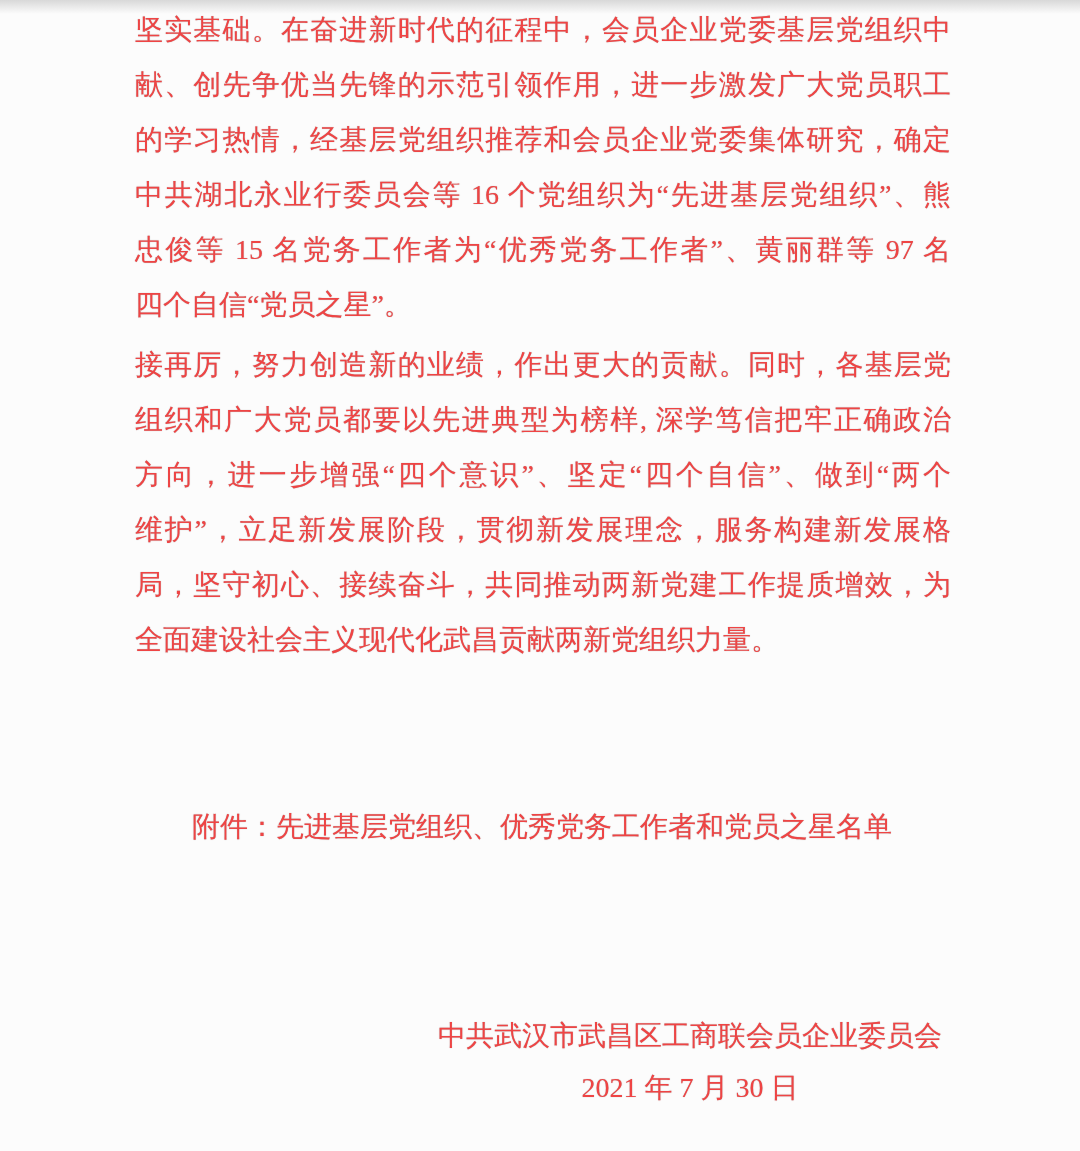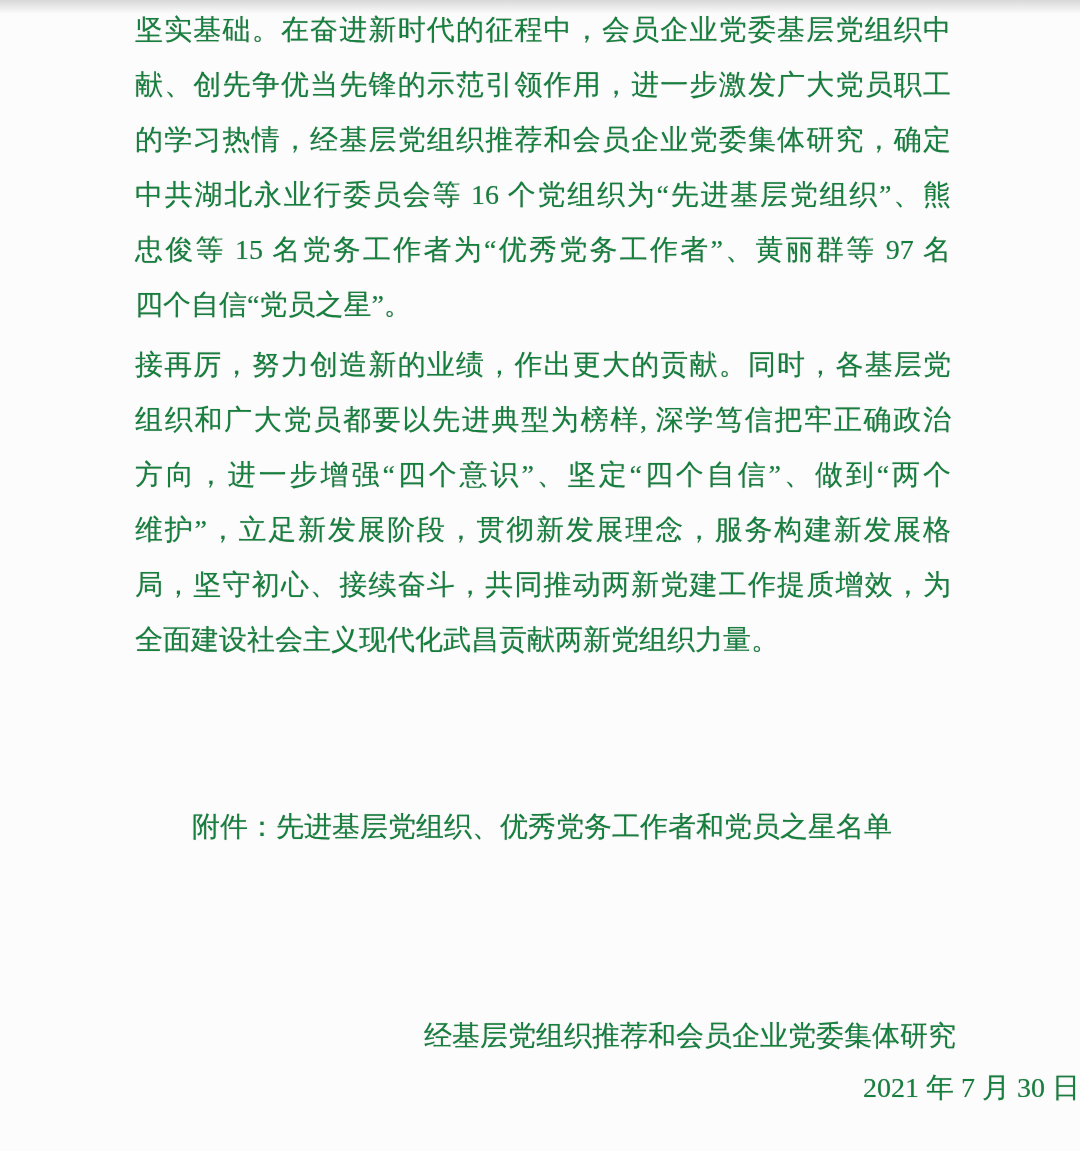--- a/index.html
+++ b/index.html
@@ -7,21 +7,21 @@
     padding: 0;
     background: #ffffff;
   }
   .page {
     position: relative;
     width: 1080px;
     height: 1151px;
     background: #fcfcfc;
     overflow: hidden;
     font-family: "Liberation Serif", "DejaVu Serif", serif;
-    color: #15803d;
+    color: #ef4444;
     text-decoration: underline;
   }
   .body-text {
     position: absolute;
     left: 135px;
     top: 2px;
     width: 816px;
     font-size: 28px;
     line-height: 55px;
   }
@@ -55,21 +55,20 @@
     left: 300px;
     top: 1008px;
     width: 780px;
     text-align: center;
     font-size: 28px;
     line-height: 55px;
     text-shadow: 0 0 1px rgba(70,70,70,0.45);
   }
   .sig-date {
     margin-top: -3px;
-    text-align: right;
   }
   .top-vignette {
     position: absolute;
     left: 0;
     top: 0;
     width: 100%;
     height: 14px;
     background: linear-gradient(to bottom, rgba(150,150,150,0.35), rgba(150,150,150,0));
     pointer-events: none;
   }
@@ -97,19 +96,19 @@
       <div class="line j">维护”，立足新发展阶段，贯彻新发展理念，服务构建新发展格</div>
       <div class="line j">局，坚守初心、接续奋斗，共同推动两新党建工作提质增效，为</div>
       <div class="line">全面建设社会主义现代化武昌贡献两新党组织力量。</div>
     </div>
 
   </div>
 
   <div class="attachment">附件：先进基层党组织、优秀党务工作者和党员之星名单</div>
 
   <div class="signature">
-    <div class="sig-org">经基层党组织推荐和会员企业党委集体研究</div>
+    <div class="sig-org">中共武汉市武昌区工商联会员企业委员会</div>
     <div class="sig-date">2021 年 7 月 30 日</div>
   </div>
 
   <div class="top-vignette"></div>
 
 </div>
 
 </body></html>

